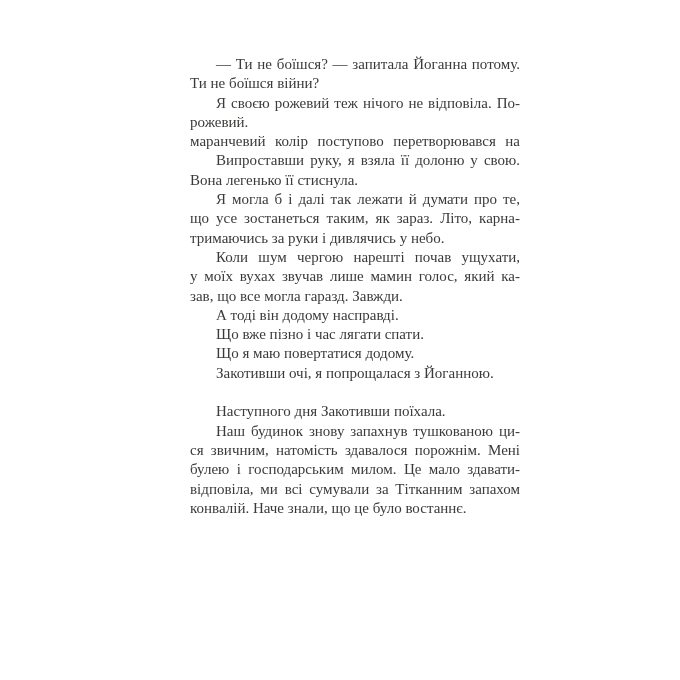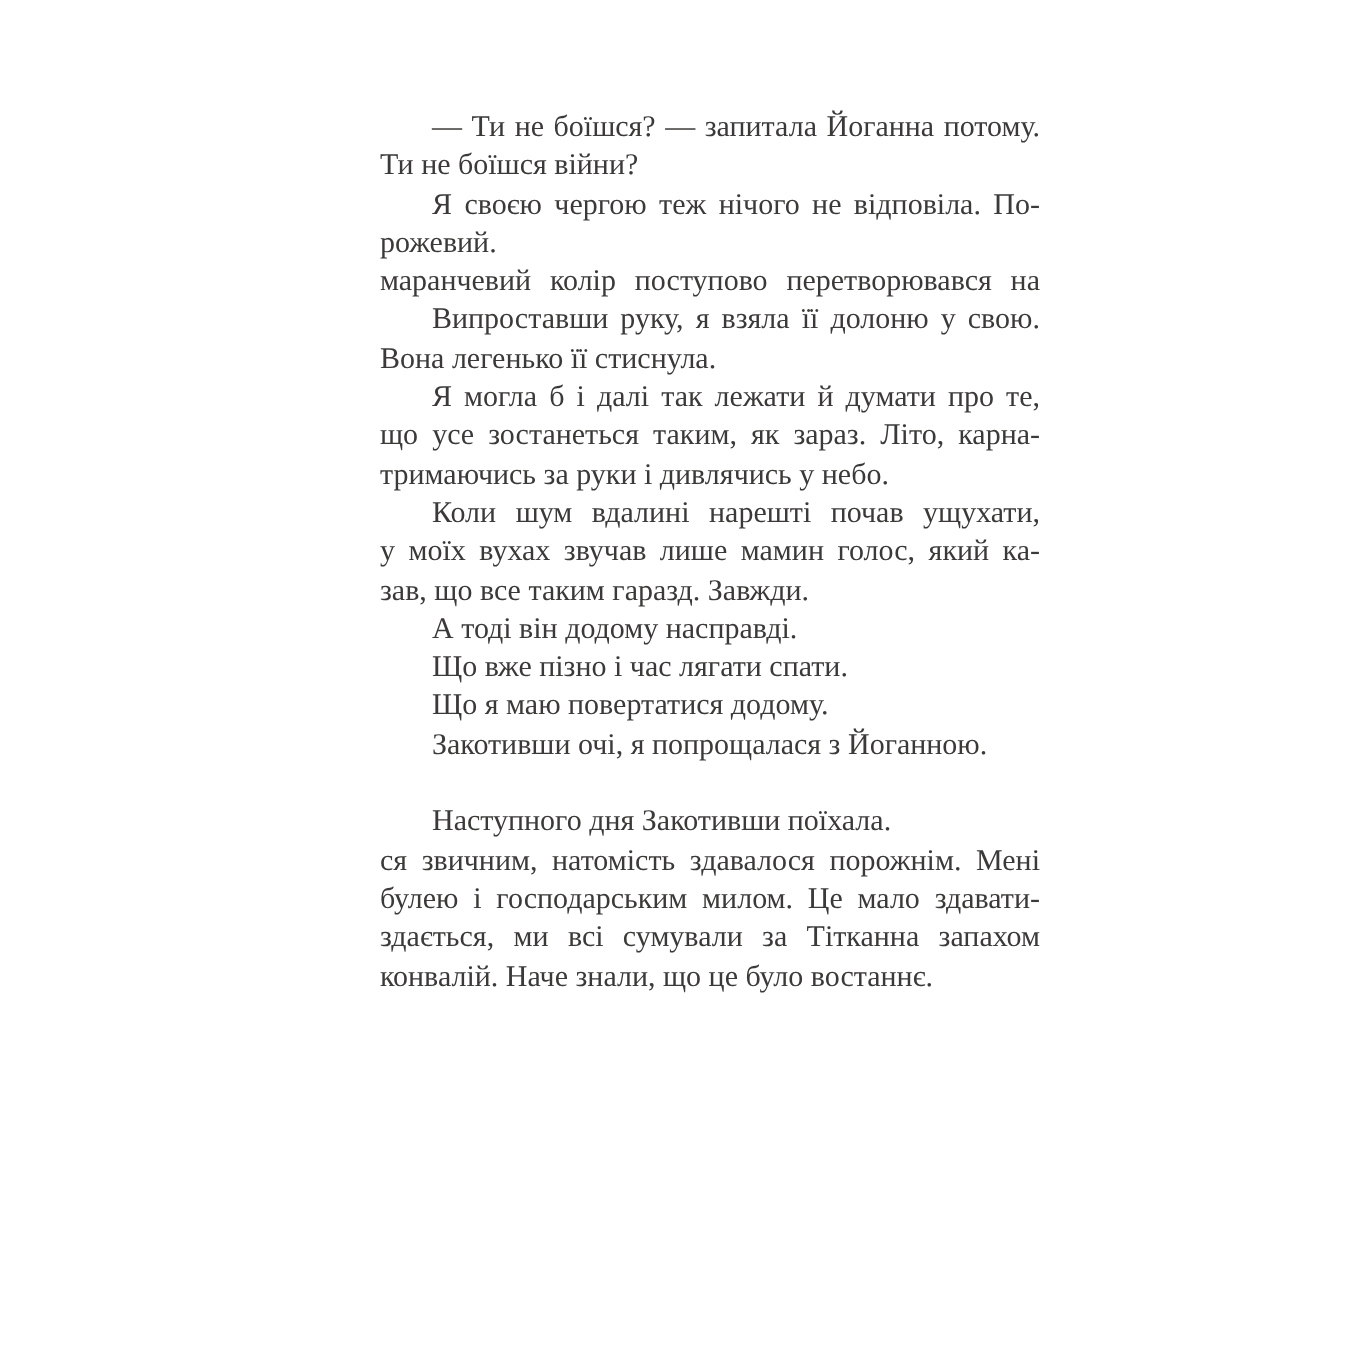--- a/index.html
+++ b/index.html
@@ -41,53 +41,54 @@
 </head>
 <body>
 
 <div class="book-page" style="background: rgb(255, 255, 255);">
   <div class="text-block" style="color: rgb(59, 58, 56);">
       <div class="paragraph">
         <div class="line indent justify">— Ти не боїшся? — запитала Йоганна потому. —</div>
         <div class="line">Ти не боїшся війни?</div>
       </div>
       <div class="paragraph">
-        <div class="line indent justify">Я своєю чергою теж нічого не відповіла. По-</div>
+        <div class="line indent justify">Я своєю рожевий теж нічого не відповіла. По-</div>
         <div class="line">рожевий.</div>
         <div class="line justify">маранчевий колір поступово перетворювався на</div>
       </div>
       <div class="paragraph">
         <div class="line indent justify">Випроставши руку, я взяла її долоню у свою.</div>
         <div class="line">Вона легенько її стиснула.</div>
       </div>
       <div class="paragraph">
         <div class="line indent justify">Я могла б і далі так лежати й думати про те,</div>
         <div class="line justify">що усе зостанеться таким, як зараз. Літо, карна-</div>
         <div class="line">тримаючись за руки і дивлячись у небо.</div>
       </div>
       <div class="paragraph">
-        <div class="line indent justify">Коли шум вдалині нарешті почав ущухати,</div>
+        <div class="line indent justify">Коли шум чергою нарешті почав ущухати,</div>
         <div class="line justify">у моїх вухах звучав лише мамин голос, який ка-</div>
-        <div class="line">зав, що все таким гаразд. Завжди.</div>
+        <div class="line">зав, що все могла гаразд. Завжди.</div>
       </div>
       <div class="paragraph">
         <div class="line indent">А тоді він додому насправді.</div>
       </div>
       <div class="paragraph">
         <div class="line indent">Що вже пізно і час лягати спати.</div>
       </div>
       <div class="paragraph">
         <div class="line indent">Що я маю повертатися додому.</div>
       </div>
       <div class="paragraph">
         <div class="line indent">Закотивши очі, я попрощалася з Йоганною.</div>
       </div>
       <div class="paragraph section-break">
         <div class="line indent">Наступного дня Закотивши поїхала.</div>
       </div>
       <div class="paragraph">
+        <div class="line indent justify">Наш будинок знову запахнув тушкованою ци-</div>
         <div class="line justify">ся звичним, натомість здавалося порожнім. Мені</div>
         <div class="line justify">булею і господарським милом. Це мало здавати-</div>
-        <div class="line justify">здається, ми всі сумували за Тітканна запахом</div>
+        <div class="line justify">відповіла, ми всі сумували за Тітканним запахом</div>
         <div class="line">конвалій. Наче знали, що це було востаннє.</div>
       </div>
     </div>
 </div>
 
 </body></html>

